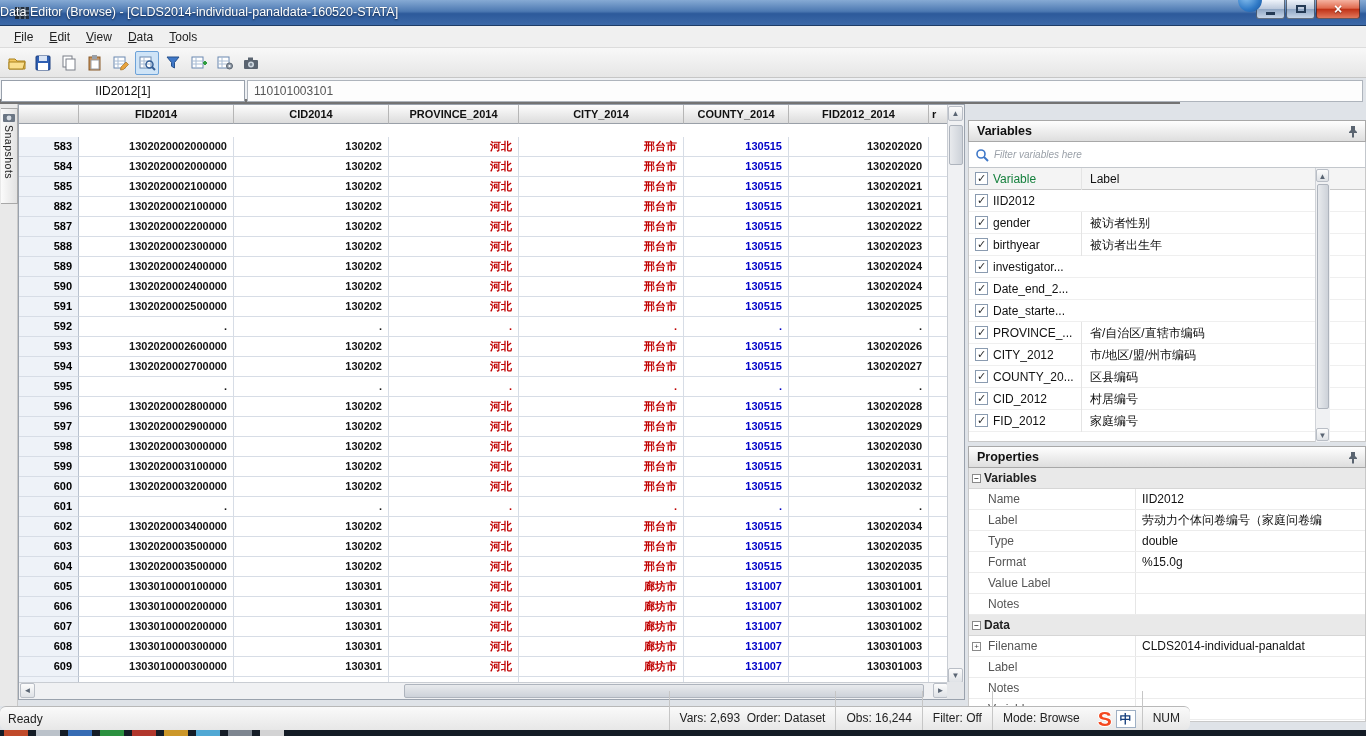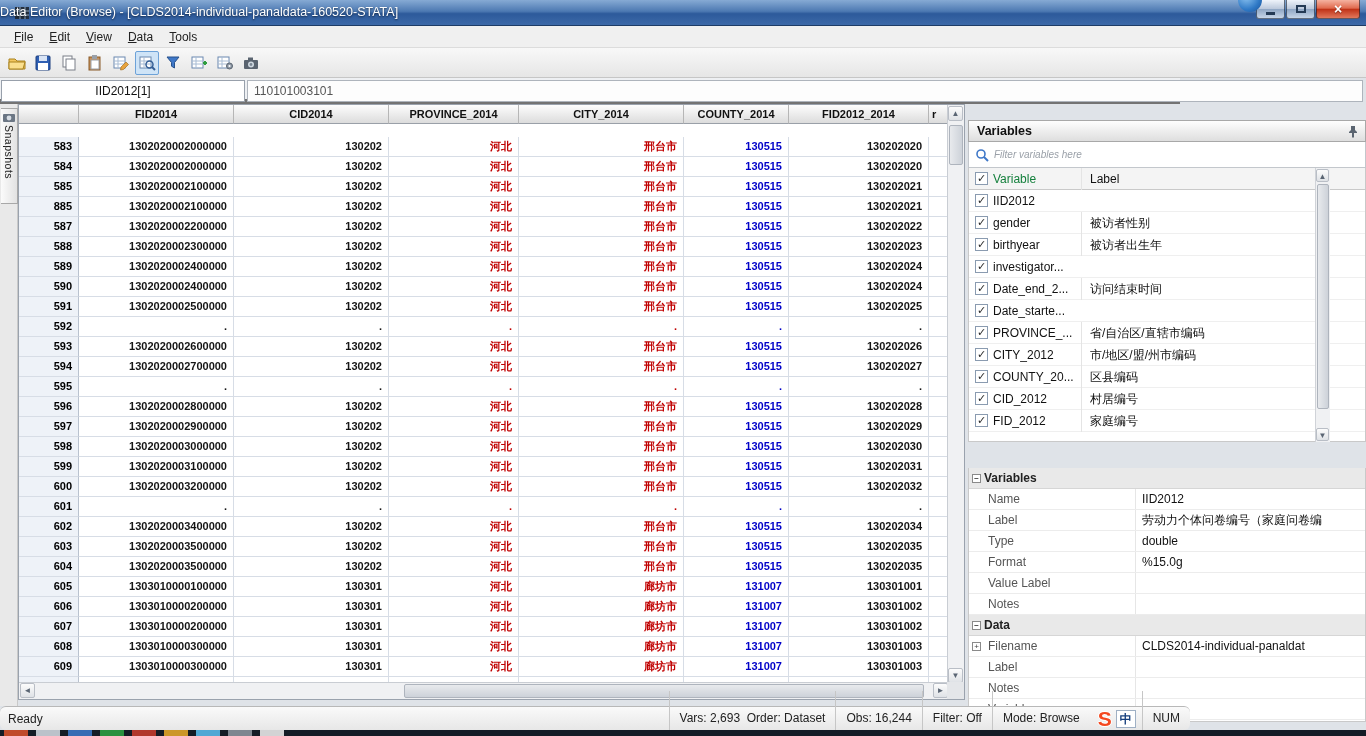--- a/index.html
+++ b/index.html
@@ -306,21 +306,21 @@
             <div class="cell c1">1302020002100000</div>
             <div class="cell c2">130202</div>
             <div class="cell c3 red">河北</div>
             <div class="cell c4 red">邢台市</div>
             <div class="cell c5 blue">130515</div>
             <div class="cell c6">130202021</div>
             <div class="cell c7"></div>
           </div>
 
           <div class="grid-row">
-            <div class="cell c0 rownum">885</div>
+            <div class="cell c0 rownum">882</div>
             <div class="cell c1">1302020002100000</div>
             <div class="cell c2">130202</div>
             <div class="cell c3 red">河北</div>
             <div class="cell c4 red">邢台市</div>
             <div class="cell c5 blue">130515</div>
             <div class="cell c6">130202021</div>
             <div class="cell c7"></div>
           </div>
 
           <div class="grid-row">
@@ -644,21 +644,20 @@
           </div>
 
           <div class="var-row">
             <span class="cbx">✓</span>
             <span class="vcol-name">investigator...</span>
           </div>
 
           <div class="var-row">
             <span class="cbx">✓</span>
             <span class="vcol-name">Date_end_2...</span>
-            <span class="vcol-label">访问结束时间</span>
           </div>
 
           <div class="var-row">
             <span class="cbx">✓</span>
             <span class="vcol-name">Date_starte...</span>
           </div>
 
           <div class="var-row">
             <span class="cbx">✓</span>
             <span class="vcol-name">PROVINCE_...</span>
@@ -688,20 +687,26 @@
             <span class="vcol-name">FID_2012</span>
             <span class="vcol-label">家庭编号</span>
           </div>
         </div>
       <div class="vars-sb">
         <div class="sb-arrow" style="left:0;top:1px;width:13px;height:13px">▲</div>
         <div class="sb-thumb" style="left:1px;top:16px;width:12px;height:225px"></div>
         <div class="sb-arrow" style="left:0;bottom:1px;width:13px;height:13px">▼</div>
       </div>
 
+      <div class="panel-header props-header">
+        <span>Properties</span>
+        <svg class="pin" width="12" height="13">
+            <path d="M4 1h4v4l2 2v1H7v4L6 13 5 12V8H2V7l2-2z" fill="#5a6470"></path>
+          </svg>
+      </div>
 
       <div class="props-body">
         <div class="sec-header">
           <span class="gutter">
               <span class="expander">−</span>
             </span>
           <span>Variables</span>
         </div>
         <div>
 

